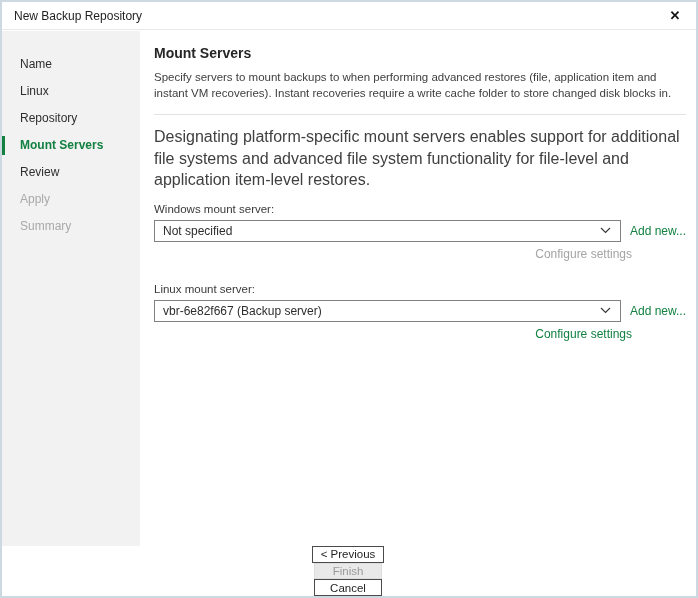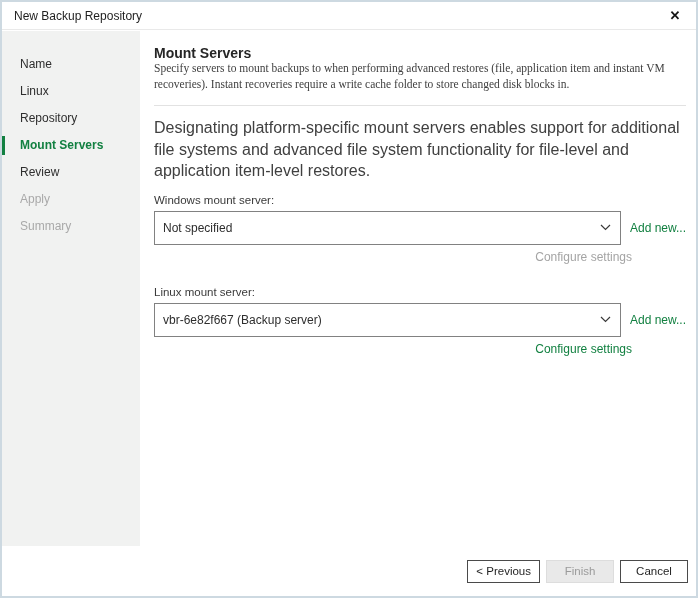--- a/index.html
+++ b/index.html
@@ -53,38 +53,39 @@
 
   
   .content {
     position:absolute; left:152px; top:29px; width:532px;
   }
   .content h1 {
     margin-top:14px;
     font-size:14px; font-weight:bold; color:#262626;
   }
   .content p.desc {
-    font-size:11.5px; line-height:1.35; color:#404040;font-family:Liberation Serif, serif;
+    margin-top:9px;
+    font-size:11.5px; line-height:1.35; color:#404040;
   }
   .divider {
     margin-top:13px;
     border:none; border-top:1px solid #e2e2e2;
     height:0;
   }
   .content p.note {
     margin-top:11px;
     font-size:16px; line-height:1.35; color:#404040;
   }
   .field-label {
     margin-top:12px;
     font-size:11.5px; color:#3a3a3a;
   }
   .select-row { display:flex; align-items:center; margin-top:5px; }
   .select {
-    width:478px; height:34px;
+    width:478px; height:22px;
     background:#ffffff;
     border:1px solid #818181;
     display:flex; align-items:center; justify-content:space-between;
     padding:0 9px 0 8px;
     font-size:12px; color:#2d2d2d;
     cursor:default;
   }
   .select .chev { display:flex; align-items:center; }
   .addnew {
     margin-left:9px;
@@ -99,20 +100,21 @@
   .configure.enabled { color:#128041; }
   .configure.disabled { color:#a4a4a4; }
   .gap-between-groups { height:10px; }
 
   
   .footer {
     position:absolute; left:0; right:0; bottom:0; height:50px;
     background:#ffffff;
     display:flex; align-items:center; justify-content:flex-end;
     padding-right:8px;
+    flex-direction:column;
   }
   .btn {
     height:23px; min-width:68px;
     background:#ffffff;
     border:1px solid #4a4a4a;
     font-family:"Liberation Sans", sans-serif;
     font-size:11.5px; color:#1f1f1f;
     margin-left:6px;
     padding:0 8px;
   }

